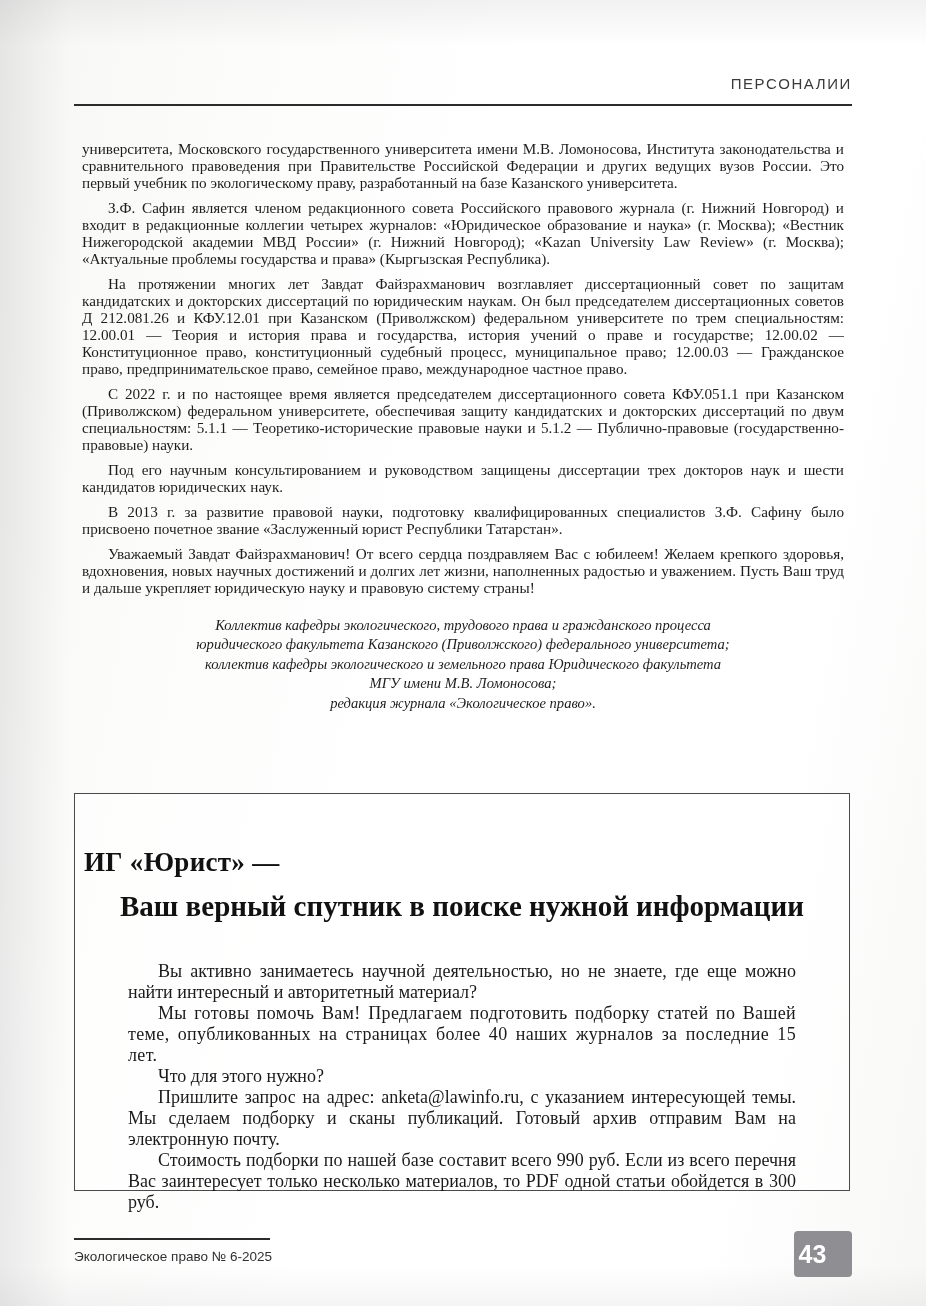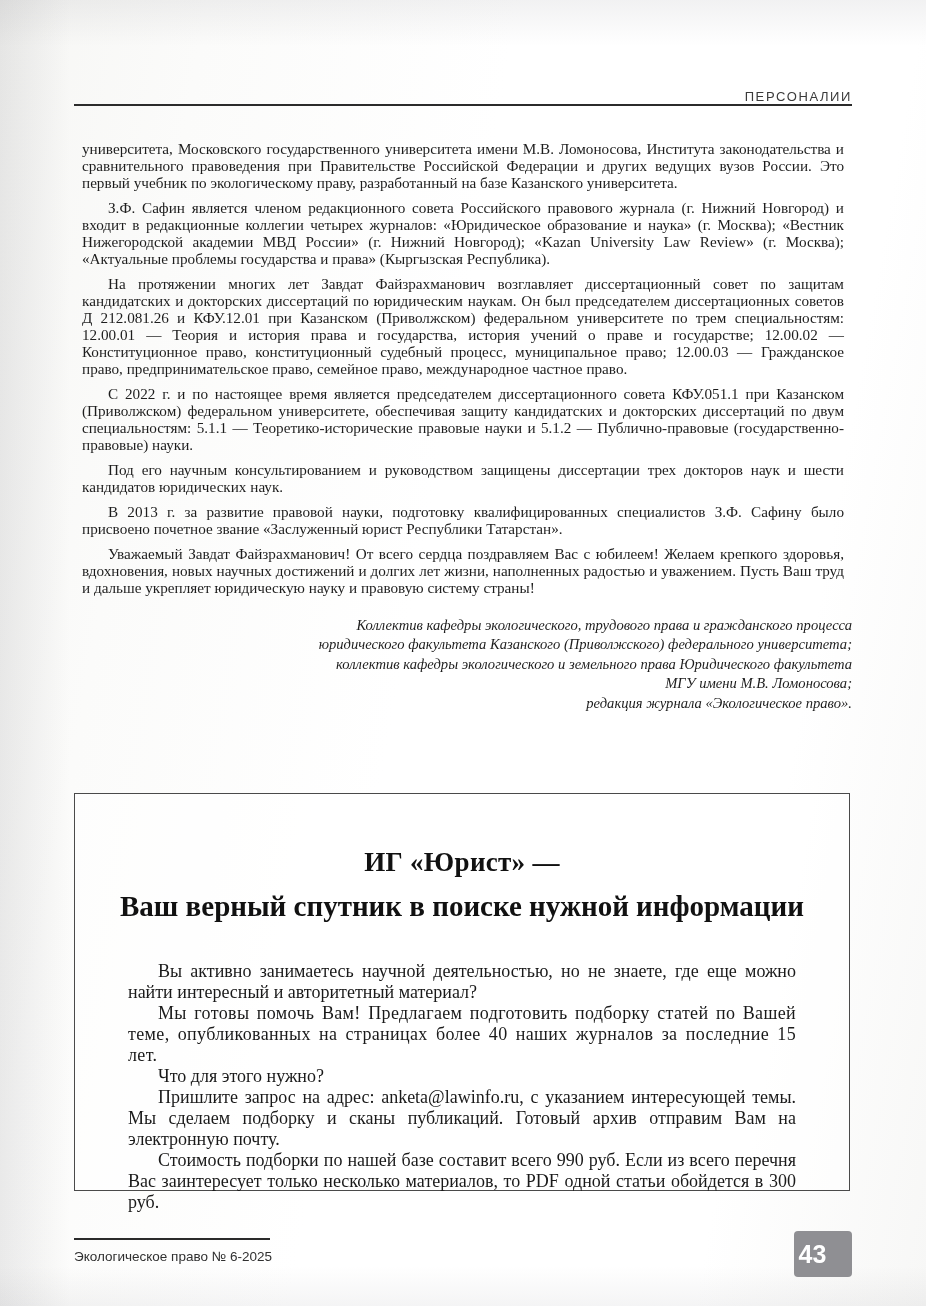--- a/index.html
+++ b/index.html
@@ -57,23 +57,23 @@
     position: absolute;
     bottom: 0;
     left: 0;
     width: 778px;
     height: 2px;
     background: #2b2b2b;
   }
   .header-title {
     position: absolute;
     right: 0;
-    bottom: 2px;
+    bottom: 14px;
     font-family: "Liberation Sans", sans-serif;
-    font-size: 13px;
+    font-size: 15px;
     letter-spacing: 1.6px;
     color: #3a3a3a;
   }
 
   
   .content {
     position: absolute;
     top: 132px;
     left: 74px;
     width: 778px;
@@ -89,21 +89,21 @@
   }
   p.para.noindent {
     text-indent: 0;
   }
 
   .signature {
     margin-top: 20px;
     font-style: italic;
     font-size: 14.6px;
     line-height: 19.4px;
-    text-align: right;
+    text-align: center;
     color: #1d1d1d;
   }
 
   
   .ad-box {
     position: absolute;
     top: 793px;
     left: 74px;
     width: 776px;
     height: 398px;
@@ -113,21 +113,21 @@
   }
   .ad-inner {
     position: absolute;
     top: 9px; left: 9px;
     width: 756px;
     height: 378px;
     box-sizing: border-box;
   }
   .ad-title1 {
     margin: 44px 0 0 0;
-    text-align: center;
+    text-align: left;
     font-size: 27px;
     font-weight: bold;
     letter-spacing: 0.3px;
     color: #111;
   }
   .ad-title2 {
     margin: 12px 0 0 0;
     text-align: center;
     font-size: 29px;
     font-weight: bold;

